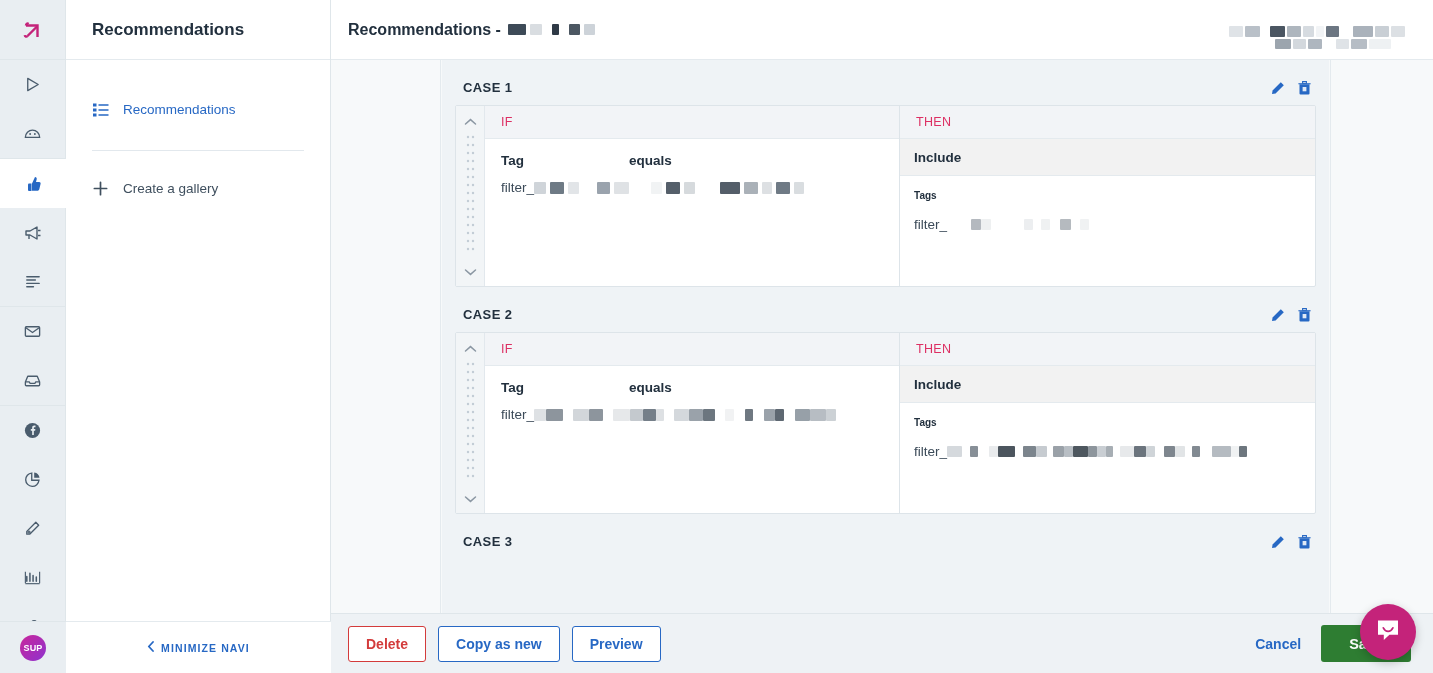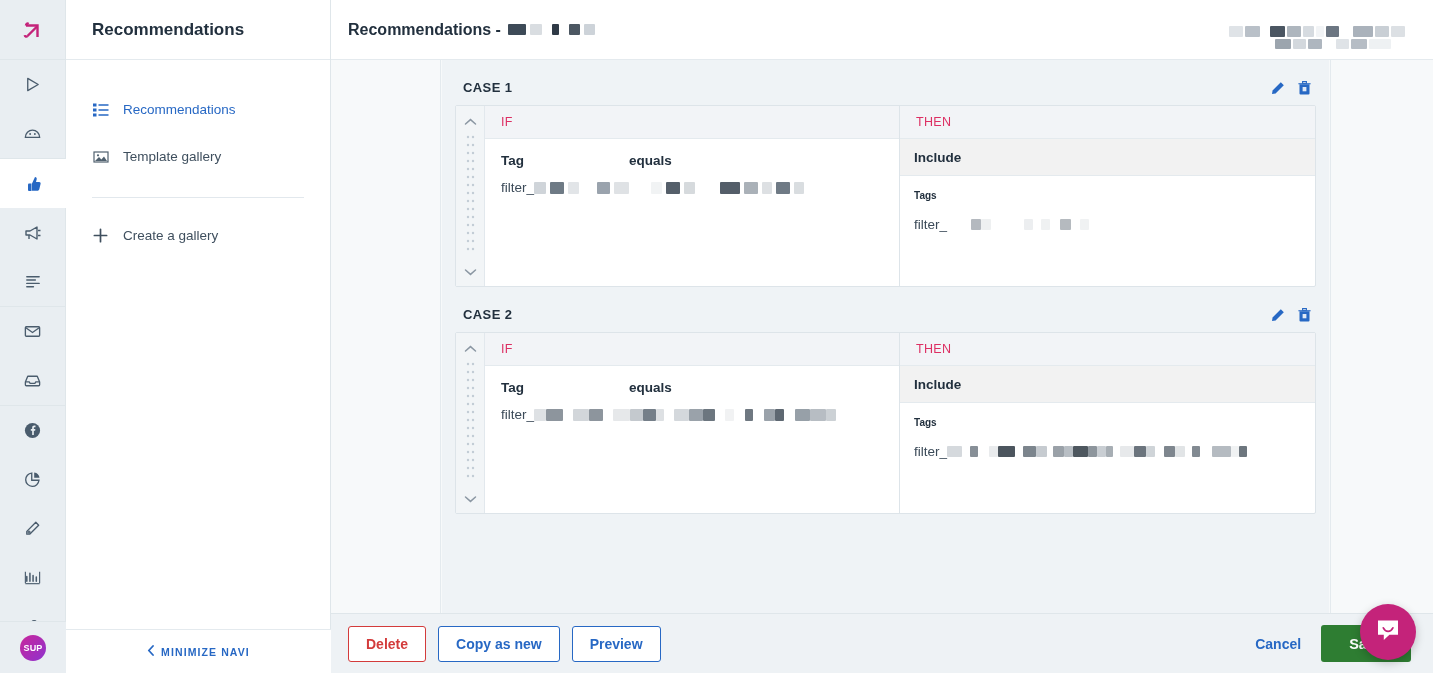--- a/index.html
+++ b/index.html
@@ -69,21 +69,21 @@
     font-size: 13.5px; color: #3f4f5e;
   }
   .nav-item .ni { width: 17px; display:flex; align-items:center; justify-content:center; color:#50616f; }
   .nav-item.active { color: #2768c4; font-weight: normal; }
   .nav-item.active .ni { color: #2768c4; }
   .nav-sep { height: 1px; background: #e2e8ed; margin: 17px 26px 0 26px; }
   .nav-create { margin-top: 14px; }
   .nav-create .ni { color:#3f4f5e; font-size: 19px; }
   .nav-footer {
     position: absolute; left: 0; bottom: 0;
-    width: 265px; height: 44px;
+    width: 265px; height: 52px;
     border-top: 1px solid #e4eaee;
     display: flex; align-items: center; justify-content: center;
     gap: 6px;
     color: #2768c4; font-size: 10.5px; font-weight: bold;
     letter-spacing: 1.1px;
     background: #fff;
   }
 
   
   .main { flex: 1 1 auto; height: 673px; position: relative; background: #f7f9fa; }
@@ -315,30 +315,20 @@
               <rect x="0" y="1.5" width="3.5" height="3" fill="currentColor"></rect>
               <rect x="0" y="6.5" width="3.5" height="3" fill="currentColor"></rect>
               <rect x="0" y="11.5" width="3.5" height="3" fill="currentColor"></rect>
               <path d="M5.5 3h10M5.5 8h10M5.5 13h10" stroke="currentColor" stroke-width="1.5"></path>
             </svg>
         </span>
         <span>Recommendations</span>
       </div>
 
 
-      <div class="nav-item">
-        <span class="ni">
-          <svg width="16" height="16" viewBox="0 0 16 16">
-              <rect x="1" y="3" width="14" height="10" fill="none" stroke="currentColor" stroke-width="1.2"></rect>
-              <circle cx="5" cy="6.3" r="1.1" fill="currentColor"></circle>
-              <path d="M2 12 6 8l2.4 2.4L11 7.6l3 4.4z" fill="currentColor"></path>
-            </svg>
-        </span>
-        <span>Template gallery</span>
-      </div>
 
 
       <div class="nav-sep"></div>
 
       <div class="nav-item nav-create">
         <span class="ni">
           <svg width="17" height="17" viewBox="0 0 18 18">
               <path d="M9 2.5v13M2.5 9h13" stroke="currentColor" stroke-width="1.8" stroke-linecap="round"></path>
             </svg>
         </span>
@@ -679,20 +669,40 @@
                       <span class="rb" style="width:19px;height:11px;background:#b5bbc1"></span>
                       <span class="rb" style="width:8px;height:11px;background:#f0f2f3"></span>
                       <span class="rb" style="width:8px;height:11px;background:#6d767e"></span>
                     </span>
                   </div>
                 </div>
               </div>
             </div>
           </div>
 
+          <div style="margin-top:16px">
+            <div class="case-head">
+              <span class="case-label">CASE 3</span>
+              <span class="case-actions">
+                <span class="icon-btn">
+                  <svg width="14" height="14" viewBox="0 0 14 14">
+                      <path d="M9.8 1.2 12.8 4.2 4.6 12.4 1 13l.6-3.6z" fill="#2768c4"></path>
+                    </svg>
+                </span>
+                <span class="icon-btn">
+                  <svg width="13" height="14" viewBox="0 0 13 14">
+                      <path d="M1.5 3.2h10v9.3a1 1 0 0 1-1 1H2.5a1 1 0 0 1-1-1z" fill="#2768c4"></path>
+                      <path d="M0.4 2.2h12.2v1.1H0.4z" fill="#2768c4"></path>
+                      <path d="M4.6 0.5h3.8v1.7H4.6z" fill="none" stroke="#2768c4" stroke-width="1.1"></path>
+                      <rect x="4.6" y="6" width="3.8" height="4.3" fill="#dfe9f6"></rect>
+                    </svg>
+                </span>
+              </span>
+            </div>
+          </div>
 
         </div>
       </div>
     </div>
 
     <div class="footer">
       <div class="btn danger">Delete</div>
       <div class="btn">Copy as new</div>
       <div class="btn">Preview</div>
       <div class="footer-right">

